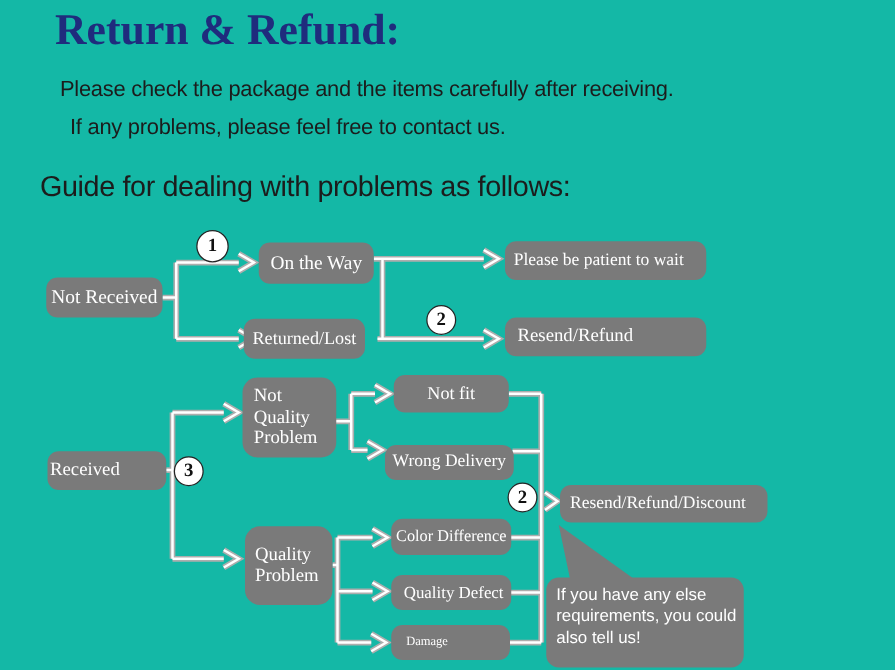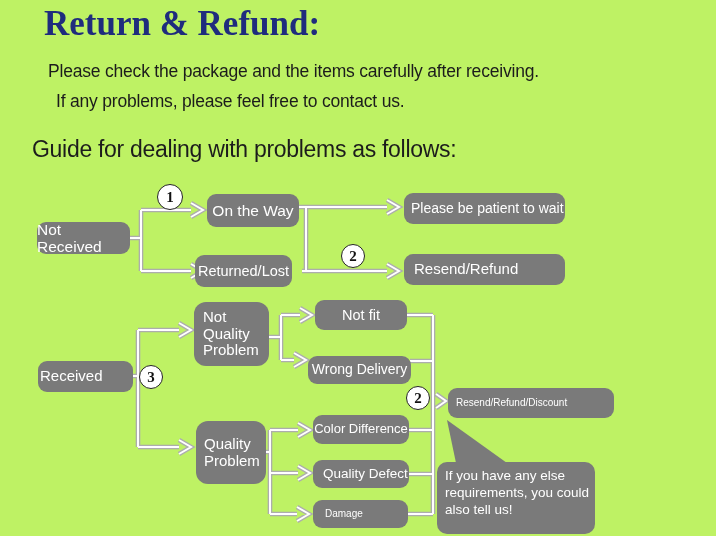--- a/index.html
+++ b/index.html
@@ -1,17 +1,17 @@
 <!DOCTYPE html>
 <html style="--title: #1f2c7d; --node_bg: #7a7a7a; --node_text: #ffffff; --connector: #adadad; --body_text: #1c1c1c;"><head>
 <meta charset="utf-8">
 <style>
   html,body{margin:0;padding:0;background:#fff;}
   .stage{
-    position:relative;width:716px;height:536px;background:#bef264;overflow:hidden;
+    position:relative;width:716px;height:536px;background:#14b8a6;overflow:hidden;
     font-family:"Liberation Sans",sans-serif;
   }
   .title{
     position:absolute;left:44px;top:4px;margin:0;
     font-family:"Liberation Serif",serif;font-weight:bold;font-size:35px;
     color:var(--title,#1f2c7d);letter-spacing:0px;white-space:nowrap;
   }
   .note{
     position:absolute;margin:0;color:var(--body_text,#1c1c1c);
     font-size:17.5px;white-space:nowrap;letter-spacing:-0.2px;
@@ -22,21 +22,21 @@
     position:absolute;left:32px;top:136px;margin:0;font-weight:normal;
     color:var(--body_text,#1c1c1c);font-size:23px;letter-spacing:-0.3px;white-space:nowrap;
   }
   svg.wires{position:absolute;left:0;top:0;z-index:0;}
   .wire-outer{stroke:var(--connector,#adadad);stroke-width:4.6;fill:none;}
   .wire-inner{stroke:#ffffff;stroke-width:2;fill:none;}
   .node{
     position:absolute;z-index:1;box-sizing:border-box;
     background:var(--node_bg,#7a7a7a);color:var(--node_text,#ffffff);
     border-radius:9px;display:flex;align-items:center;justify-content:center;
-    font-size:15px;line-height:1.12;
+    font-size:15px;line-height:1.12;font-family:Liberation Serif, serif;
   }
   .node.left{justify-content:flex-start;text-align:left;}
   .node.tall{border-radius:12px;}
   .bubble{
     position:absolute;z-index:1;box-sizing:border-box;
     background:var(--node_bg,#7a7a7a);color:var(--node_text,#ffffff);
     border-radius:10px;padding:6px 4px 6px 8px;font-size:13.5px;line-height:1.25;
   }
   .bubble div{white-space:nowrap;}
   .marker{
@@ -85,21 +85,21 @@
   <div class="node left" style="left:404px;top:254px;width:161px;height:31px;font-size:15px;padding-left:10px;">Resend/Refund</div>
 
   <div class="node left" style="left:38px;top:361px;width:95px;height:31px;padding-left:2px;">Received</div>
   <div class="node left tall" style="left:194px;top:302px;width:75px;height:64px;padding-left:9px;">Not Quality Problem</div>
   <div class="node" style="left:315px;top:300px;width:92px;height:30px;font-size:14.5px;">Not fit</div>
   <div class="node" style="left:308px;top:356px;width:103px;height:28px;font-size:14px;">Wrong Delivery</div>
   <div class="node left tall" style="left:196px;top:421px;width:70px;height:63px;padding-left:8px;">Quality Problem</div>
   <div class="node" style="left:313px;top:415px;width:96px;height:29px;font-size:13px;">Color Difference</div>
   <div class="node left" style="left:313px;top:460px;width:96px;height:28px;font-size:13.5px;padding-left:10px;">Quality Defect</div>
   <div class="node left" style="left:313px;top:500px;width:95px;height:28px;font-size:10px;padding-left:12px;">Damage</div>
-  <div class="node left" style="left:448px;top:388px;width:166px;height:30px;font-size:10px;padding-left:8px;text-align:right;">Resend/Refund/Discount</div>
+  <div class="node left" style="left:448px;top:388px;width:166px;height:30px;font-size:14px;padding-left:8px;text-align:right;">Resend/Refund/Discount</div>
 
   <div class="bubble" style="left:437px;top:462px;width:158px;height:72px;">
     <div>If you have any else</div>
     <div>requirements, you could</div>
     <div>also tell us!</div>
   </div>
 
   <div class="marker" style="left:157px;top:184px;width:26px;height:26px;">1</div>
   <div class="marker" style="left:341px;top:244px;">2</div>
   <div class="marker" style="left:139px;top:365px;">3</div>

